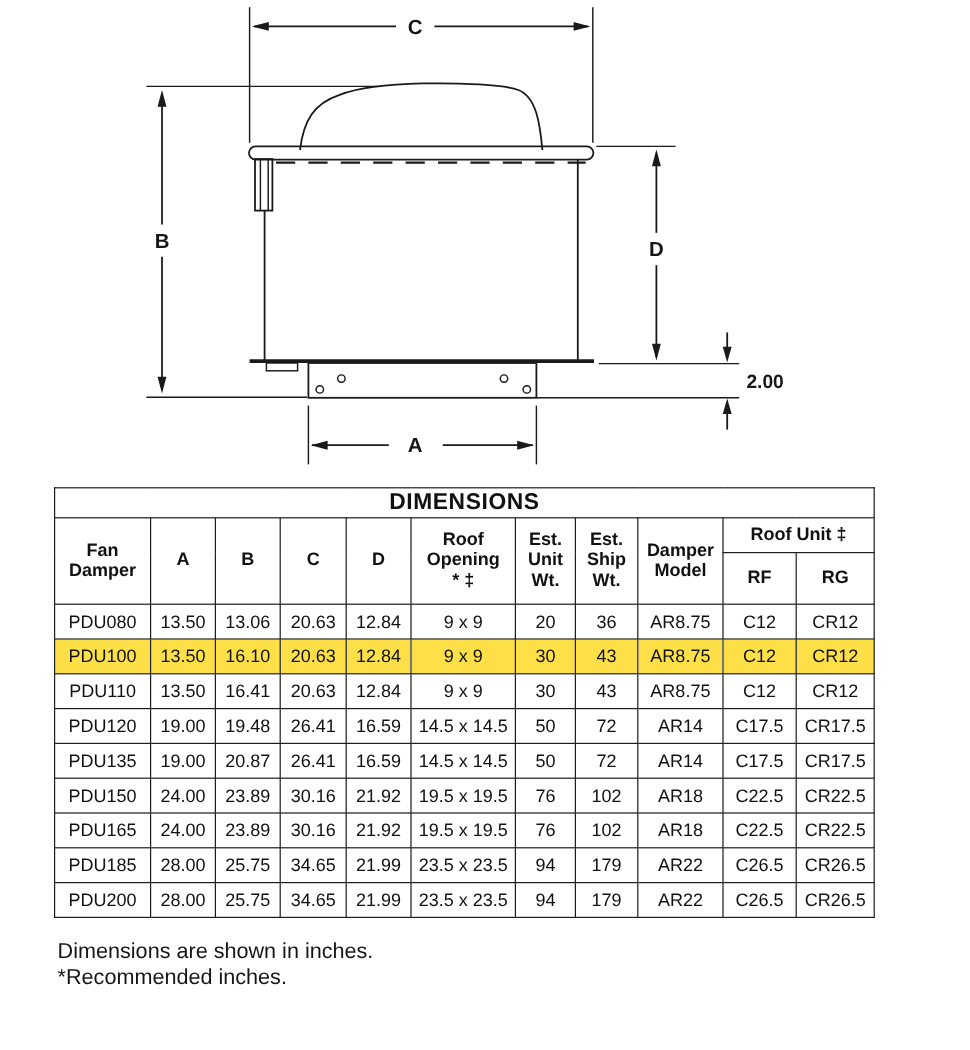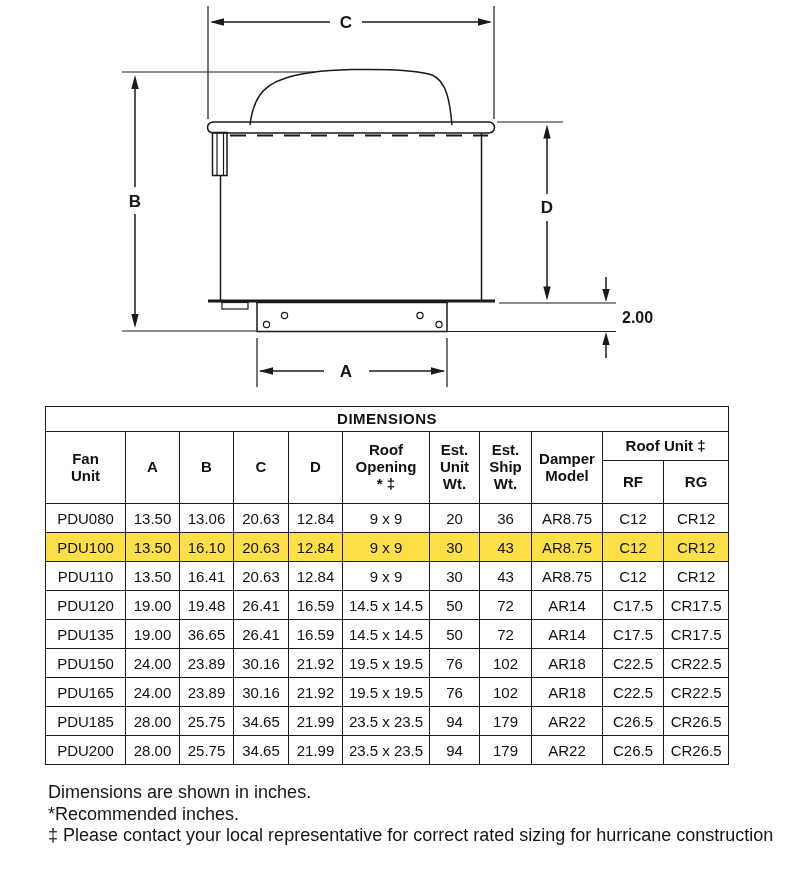--- a/index.html
+++ b/index.html
@@ -35,21 +35,21 @@
   }
   .dim-table th, .dim-table td {
     border: 1.5px solid #1c1c1c;
     padding: 0;
     text-align: center;
     vertical-align: middle;
     overflow: hidden;
   }
   .dim-table .title-cell {
     height: 25px;
-    font-size: 15px;
+    font-size: 19px;
     font-weight: bold;
     letter-spacing: 0.5px;
     text-align: center;
   }
   .dim-table th {
     font-size: 15px;
     font-weight: bold;
     line-height: 1.12;
     white-space: pre-line;
   }
@@ -172,21 +172,21 @@
         <col style="width:71px">
       <col style="width:61px">
         <col style="width:65px">
     </colgroup>
     <thead>
       <tr>
         <th class="title-cell" colspan="11">DIMENSIONS</th>
       </tr>
       <tr class="hrow1">
         <th rowspan="2">Fan
-Unit</th>
+Damper</th>
         <th rowspan="2">A</th>
         <th rowspan="2">B</th>
         <th rowspan="2">C</th>
         <th rowspan="2">D</th>
         <th rowspan="2">Roof
 Opening
 * ‡</th>
         <th rowspan="2">Est.
 Unit
 Wt.</th>
@@ -251,21 +251,21 @@
           <td>14.5 x 14.5</td>
           <td>50</td>
           <td>72</td>
           <td>AR14</td>
           <td>C17.5</td>
           <td>CR17.5</td>
         </tr>
         <tr>
           <td>PDU135</td>
           <td>19.00</td>
-          <td>36.65</td>
+          <td>20.87</td>
           <td>26.41</td>
           <td>16.59</td>
           <td>14.5 x 14.5</td>
           <td>50</td>
           <td>72</td>
           <td>AR14</td>
           <td>C17.5</td>
           <td>CR17.5</td>
         </tr>
         <tr>
@@ -319,16 +319,15 @@
           <td>AR22</td>
           <td>C26.5</td>
           <td>CR26.5</td>
         </tr>
       </tbody>
   </table>
 
   <div class="notes">
     <div class="note-line">Dimensions are shown in inches.</div>
     <div class="note-line">*Recommended inches.</div>
-    <div class="note-line">‡ Please contact your local representative for correct rated sizing for hurricane construction</div>
   </div>
 
 </div>
 
 </body></html>

